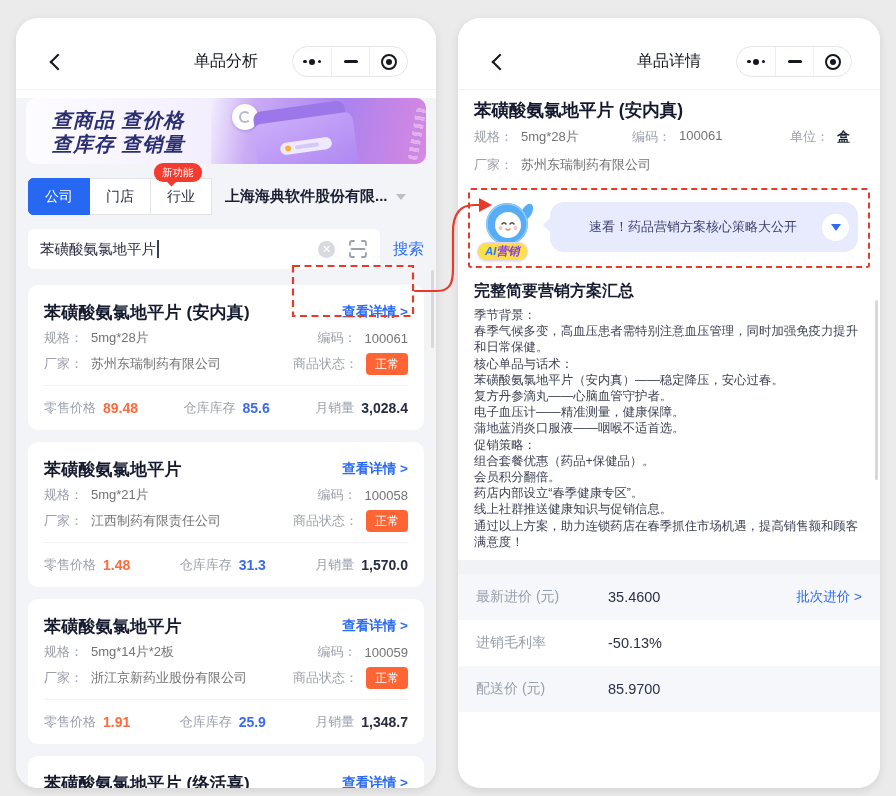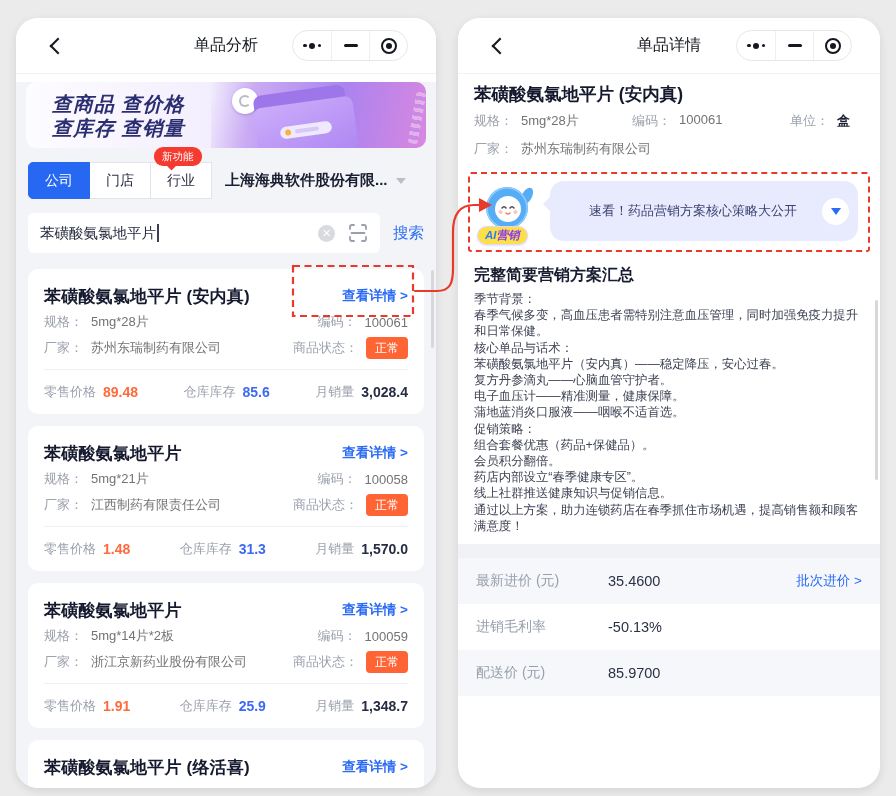--- a/index.html
+++ b/index.html
@@ -14,21 +14,21 @@
     position:absolute; top:18px; height:770px; background:#fff;
     border-radius:22px; box-shadow:0 3px 10px rgba(0,0,0,.10);
     overflow:hidden;
   }
   .phone.left  { left:16px;  width:420px; }
   .phone.right { left:458px; width:422px; }
 
   
   .navbar {
     height:56px; display:flex; align-items:center; position:relative;
-    padding:0 28px; background:#fff; border-bottom:1px solid #f2f2f4;
+    padding:0 28px; background:#fff; border-bottom:1px solid #f2f2f4;margin-top:16px;
   }
   .back-chevron { width:26px; height:26px; position:relative; cursor:pointer; }
   .back-chevron::before {
     content:""; position:absolute; left:8px; top:7px; width:10px; height:10px;
     border-left:2.2px solid #15181f; border-bottom:2.2px solid #15181f;
     transform:rotate(45deg);
   }
   .nav-title {
     position:absolute; left:0; right:0; text-align:center;
     font-size:16px; font-weight:500; color:#15181f; pointer-events:none;
@@ -131,21 +131,21 @@
   .pm-unit .val { font-weight:bold; color:#1c2235; }
   .prod-mfr { display:flex; align-items:center; height:26px; font-size:13px; margin-top:2px; }
 
   .ai-banner { margin:10px 10px 0; border:2px dashed #e8392b; border-radius:3px;
     padding:7px 10px 9px; display:flex; align-items:center; position:relative; }
   .mascot-wrap { position:relative; width:62px; flex:none; }
   .ai-badge { position:absolute; left:-3px; bottom:-4px; background:#fde047; border:1px solid #e3d6fb;
     border-radius:10px; padding:1px 7px; font-size:11.5px; font-weight:bold; font-style:italic; white-space:nowrap;
     box-shadow:0 1px 2px rgba(100,70,180,.15); }
   .ai-badge .ai-b { color:#2e7bf6; } .ai-badge .ai-t { color:#8a3bf0; }
-  .bubble { flex:1; margin-left:8px; background:#e8ebfd; border-radius:14px; height:60px;
+  .bubble { flex:1; margin-left:8px; background:#e8ebfd; border-radius:14px; height:50px;
     display:flex; align-items:center; padding:0 9px 0 14px; cursor:pointer; position:relative; }
   .bubble::before { content:""; position:absolute; left:-5px; top:18px; width:10px; height:10px; background:#e8ebfd; transform:rotate(45deg); }
   .bubble-text { flex:1; text-align:center; font-size:13px; color:#3a4070; }
   .bubble-caret { width:27px; height:27px; background:#fff; border-radius:50%; flex:none;
     display:flex; align-items:center; justify-content:center; cursor:pointer; }
   .bubble-caret i { width:0; height:0; border-left:5.5px solid transparent; border-right:5.5px solid transparent;
     border-top:7px solid #2b6bf5; display:block; margin-top:1px; }
 
   .plan { padding:13px 16px 0; }
   .plan-title { font-size:16px; font-weight:bold; color:#171c30; margin-bottom:5px; }

